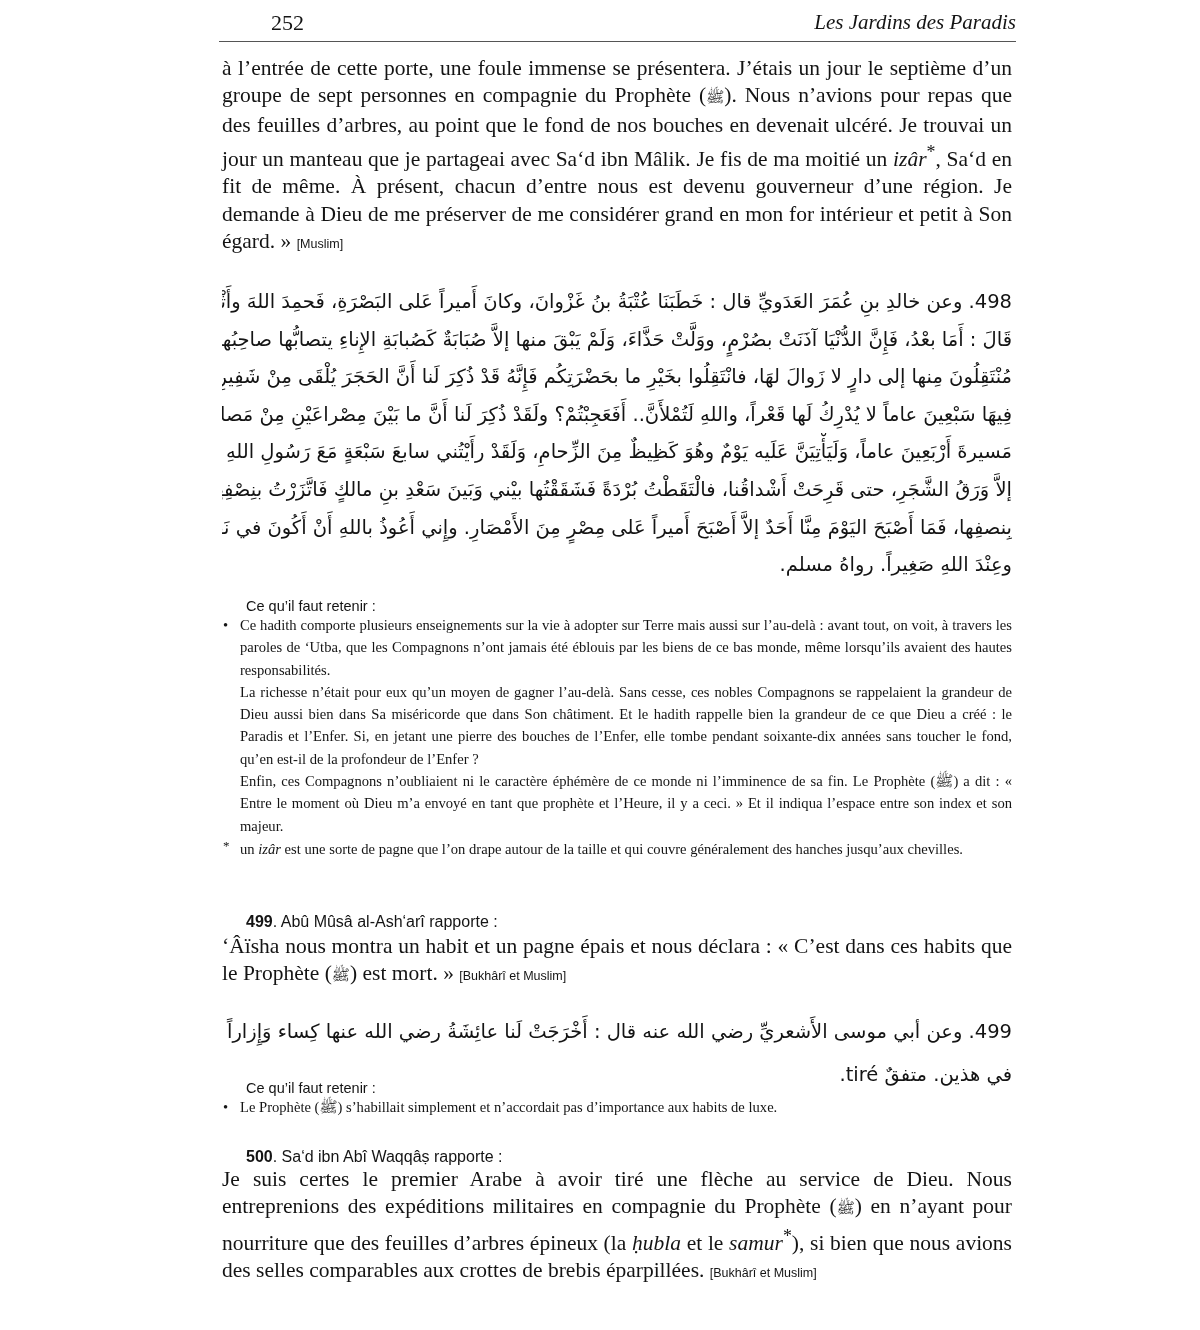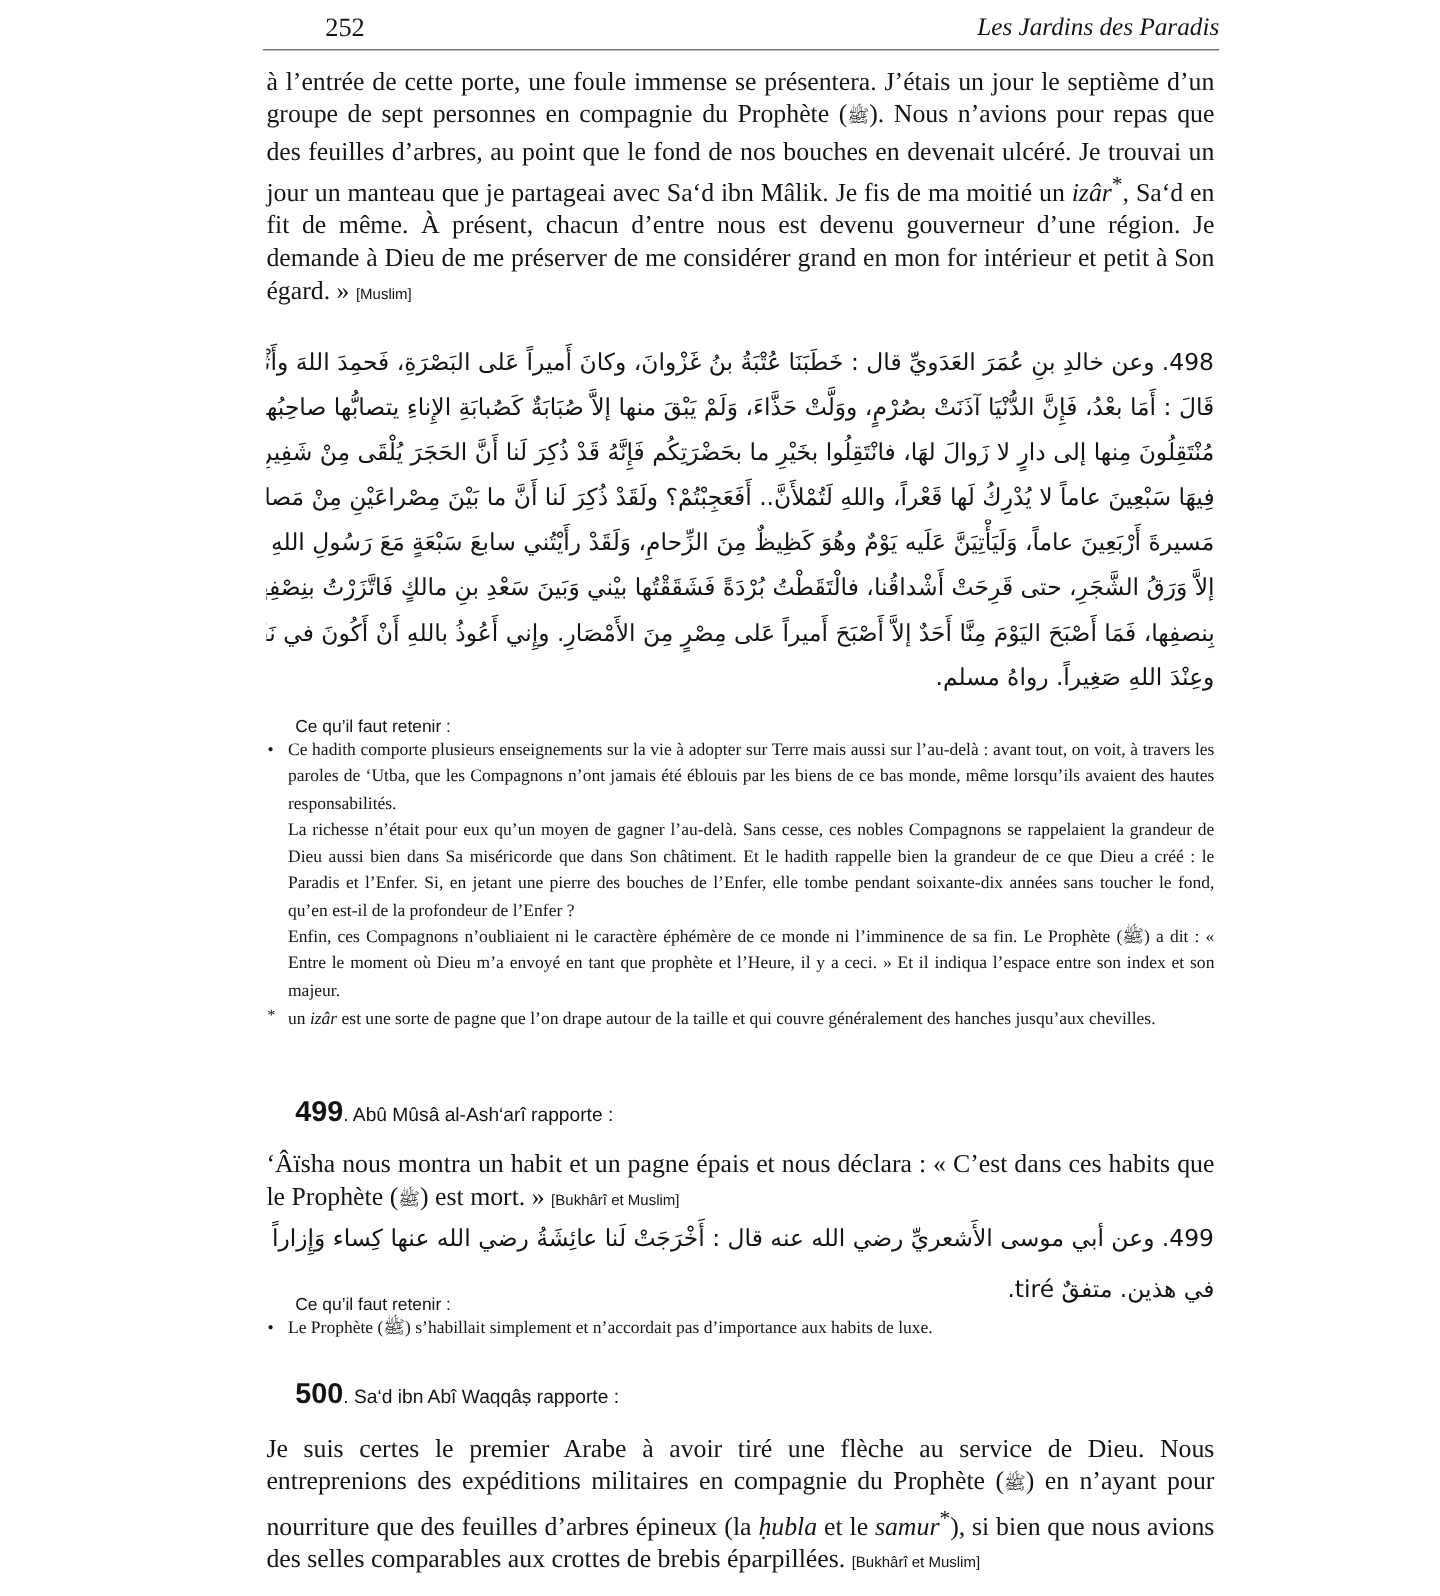--- a/index.html
+++ b/index.html
@@ -25,27 +25,27 @@
   .retenir-title { font-size: 14.5px; }
   .notes { font-size: 14.6px; line-height: 22.3px; text-align: justify; }
   .retenir1 { position: absolute; left: 3px; top: 598px; width: 790px; }
   .bullet-item { position: relative; padding-left: 18px; }
   .bullet-item .bullet { position: absolute; left: 1px; top: 0; }
   .bullet-item p { margin: 0; }
   .footnote { position: relative; padding-left: 18px; margin-top: 1px; }
   .footnote .star { position: absolute; left: 1px; top: -3px; font-size: 13px; }
 
   .hadith-head { font-size: 16px; }
-  .hadith-num { font-weight: bold; font-size: 24px; }
+  .hadith-num { font-weight: bold; font-size: 16px; }
   .h499 { position: absolute; left: 3px; top: 913px; width: 790px; }
-  .h499 .body-text { margin-top: 16px; }
+  .h499 .body-text { margin-top: 2px; }
   .arabic2 { position: absolute; left: 3px; top: 1010px; width: 790px; line-height: 43px; }
   .retenir2 { position: absolute; left: 3px; top: 1080px; width: 790px; }
   .h500 { position: absolute; left: 3px; top: 1148px; width: 790px; }
-  .h500 .body-text { margin-top: 18px; }
+  .h500 .body-text { margin-top: 0; }
   i { font-style: italic; }
 </style>
 </head>
 <body>
 
 <div class="page">
 
   <div class="running-head serif">
     <span class="page-number">252</span>
     <span class="book-title">Les Jardins des Paradis</span>

